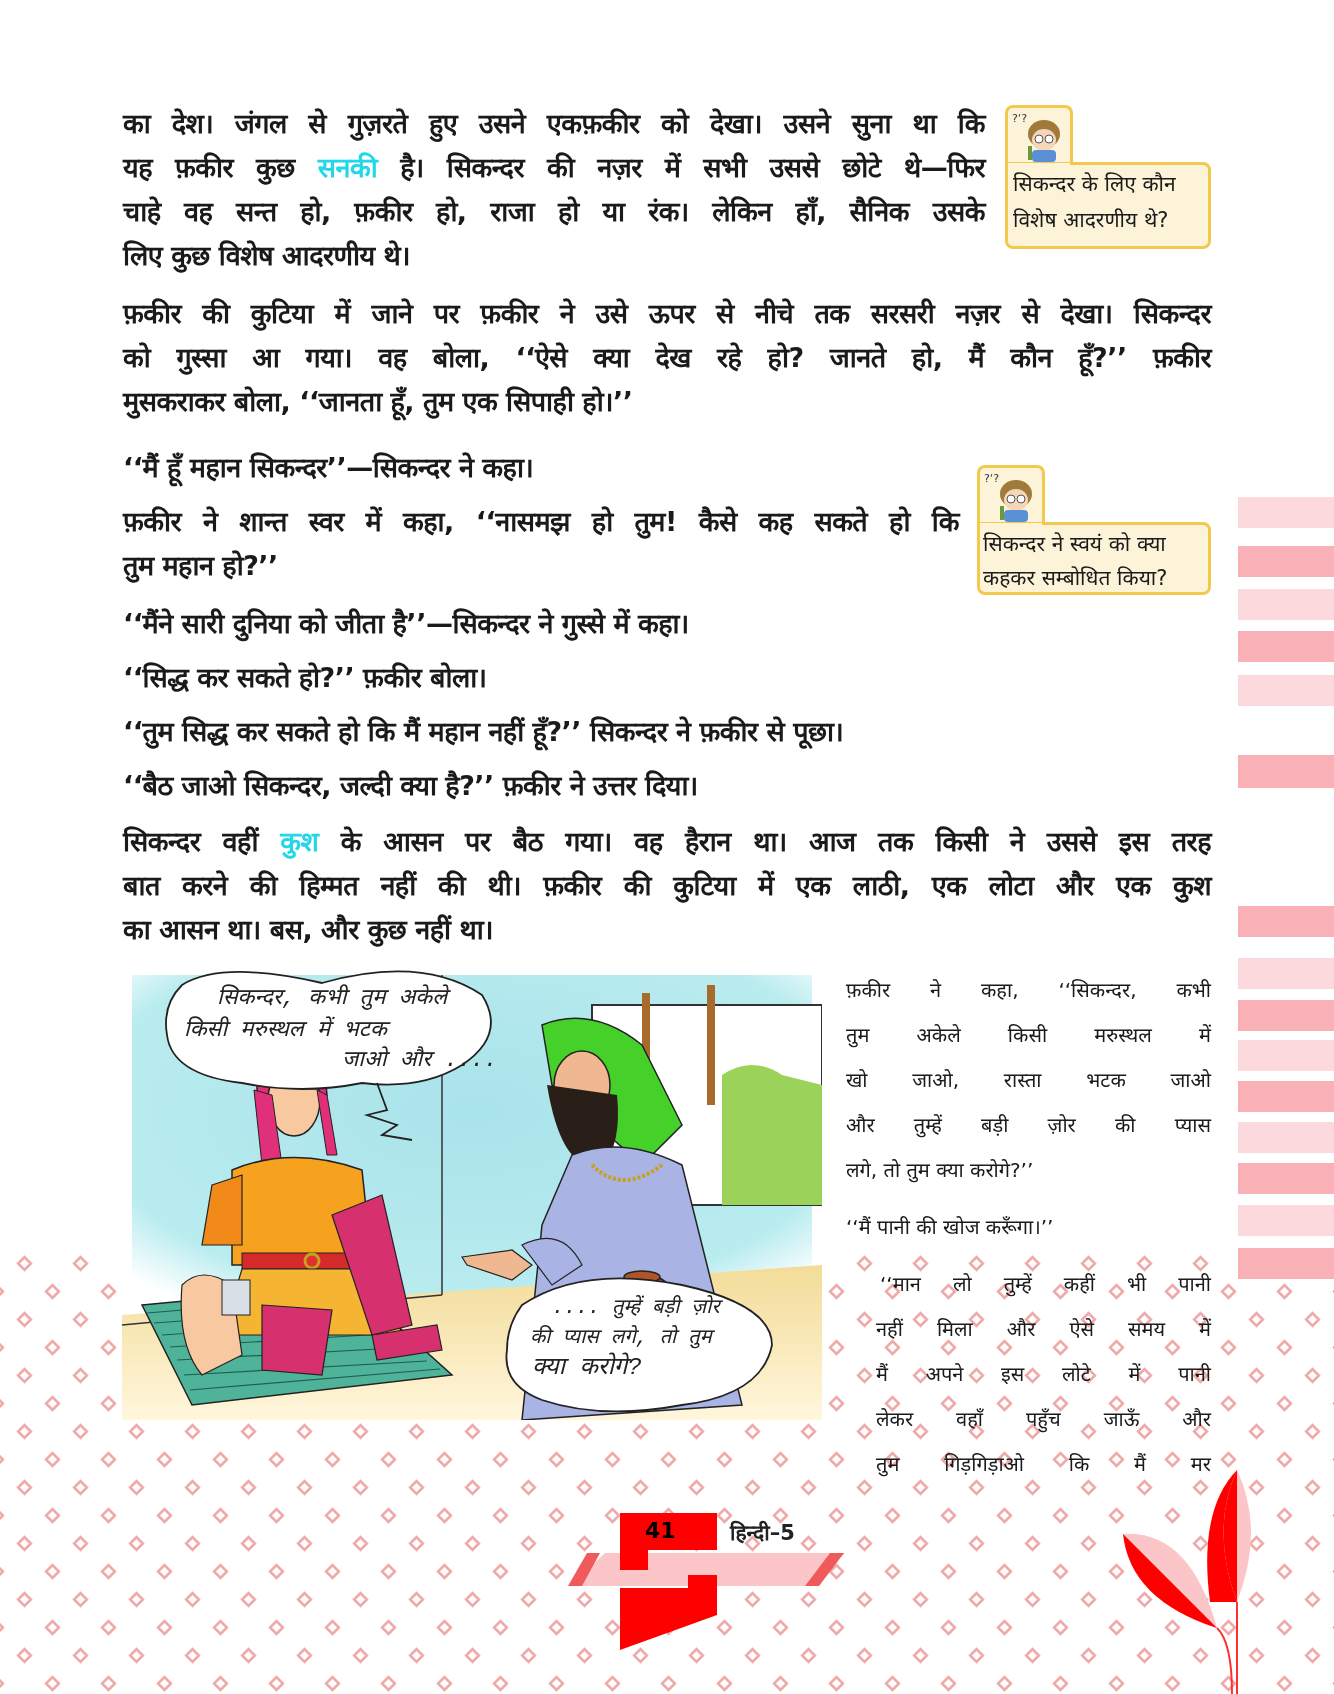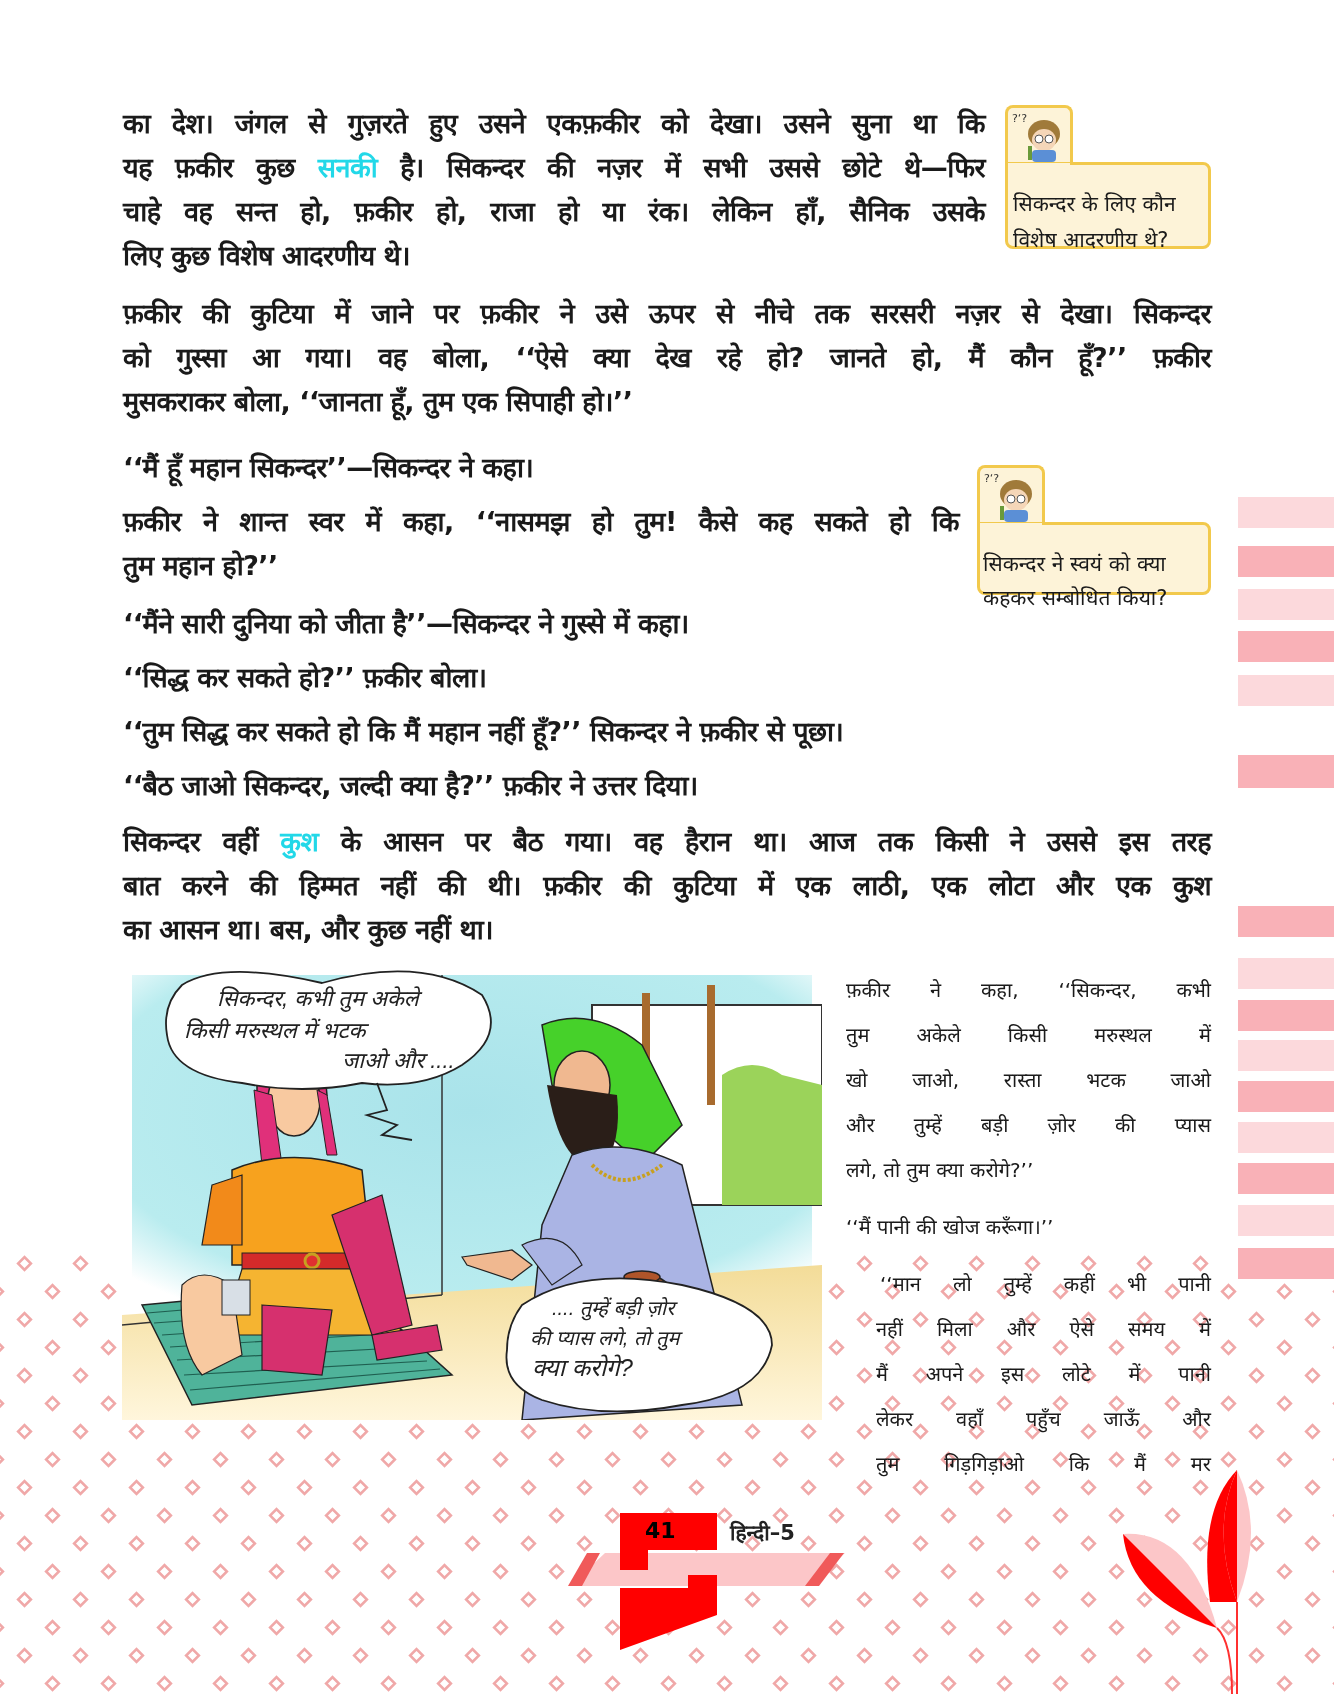--- a/index.html
+++ b/index.html
@@ -17,27 +17,27 @@
   .just { text-align:justify; text-align-last:justify; }
   .hl { color:#22d8e8; }
   .callout {
     position:absolute; background:#fdf3d8; border:3px solid #f2c94c; border-radius:8px;
     box-sizing:border-box;
   }
   .callout-tab {
     position:absolute; background:#fdf3d8; border:3px solid #f2c94c; border-bottom:none;
     border-radius:8px 8px 0 0; box-sizing:border-box;
   }
-  .callout-text { position:absolute; font-size:21px; line-height:34px; white-space:nowrap;margin-top:20px; }
+  .callout-text { position:absolute; font-size:21px; line-height:34px; white-space:nowrap; }
   .stripe { position:absolute; right:0; width:96px; height:31px; }
   .stripe.light { background:#fcd9dc; }
   .stripe.dark { background:#f9b1b7; }
   .illus { position:absolute; left:122px; top:965px; width:700px; height:455px; overflow:hidden; }
   .bubble-text {
-    position:absolute; font-family:Liberation Sans, sans-serif; font-style:italic; font-size:22px;
+    position:absolute; font-family:Liberation Mono, monospace; font-style:italic; font-size:22px;
     line-height:32px; white-space:nowrap; color:#222;
   }
   .rcol { position:absolute; left:846px; font-size:20px; line-height:44.5px; white-space:nowrap; width:365px; }
   .footer-num { position:absolute; left:645px; top:1518px; font-size:22px; font-weight:bold; color:#000000; }
   .footer-title { position:absolute; left:730px; top:1518px; font-size:21px; font-weight:bold; color:#222; }
 </style>
 </head>
 <body>
 
 <svg style="position:absolute;left:0;top:1255px" width="1334" height="439">

